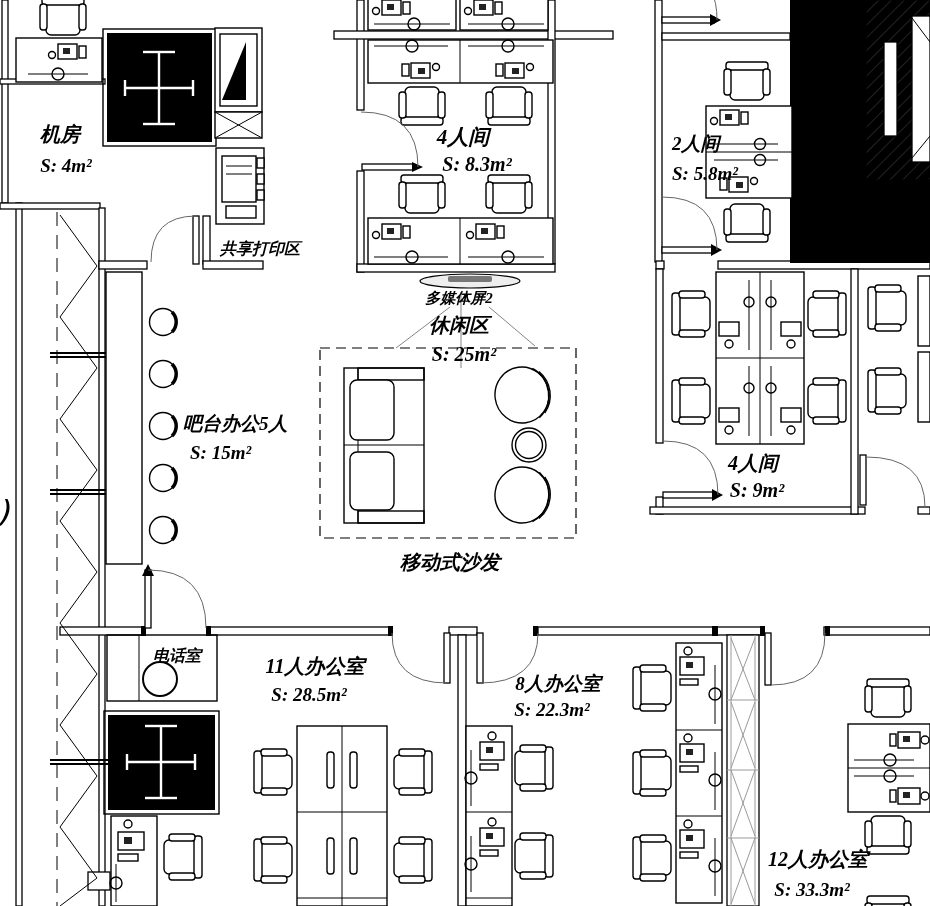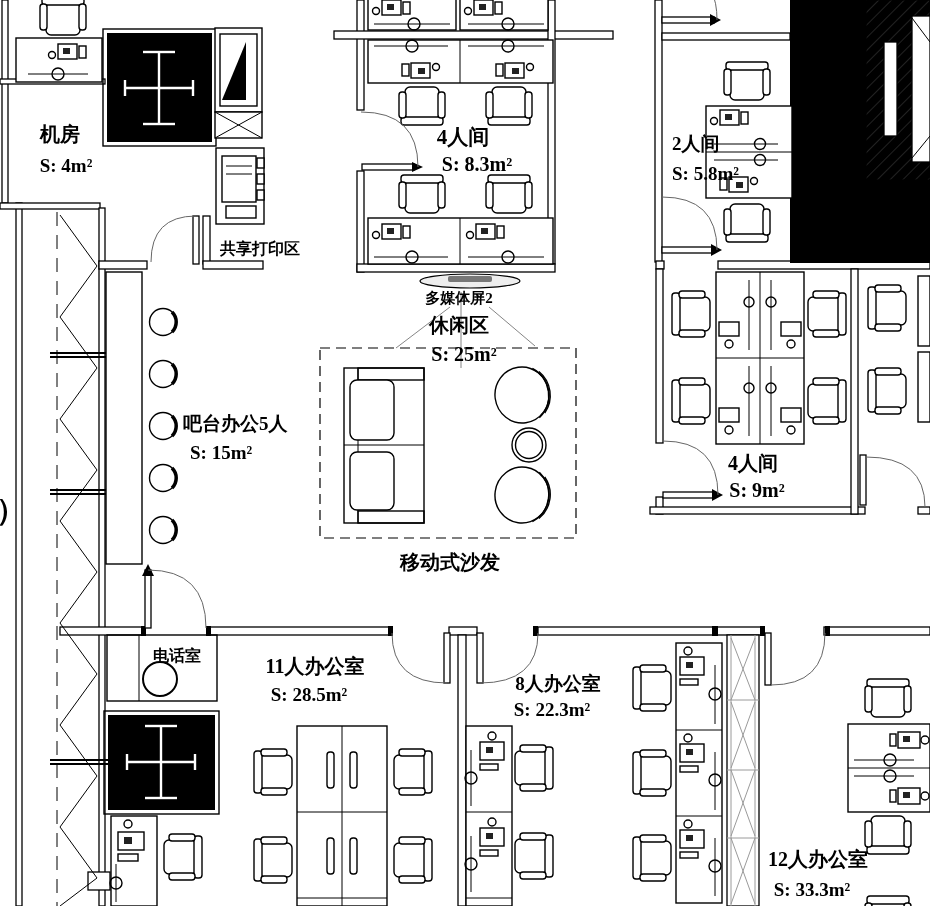--- a/index.html
+++ b/index.html
@@ -1,16 +1,16 @@
 <!DOCTYPE html>
 <html><head>
 <meta charset="utf-8">
 <style>
   html,body{margin:0;padding:0;background:#fff;}
-  #plan{width:930px;height:906px;position:relative;background:#fff;overflow:hidden;}
+  #plan{width:930px;height:906px;position:relative;background:#fff;overflow:hidden;font-style:italic;}
   svg{display:block;}
   .lbl{font-family:"Liberation Serif","DejaVu Serif",serif;font-weight:bold;fill:#000;}
   .w{fill:#fff;stroke:#000;stroke-width:1.3;}           
   .f{fill:#fff;stroke:#000;stroke-width:1.4;}           
   .fn{fill:none;stroke:#000;stroke-width:1.4;}
   .t{fill:none;stroke:#000;stroke-width:1;}
   .dk{fill:#222;stroke:none;}
   .arc{fill:none;stroke:#666;stroke-width:1;}
   .leader{fill:none;stroke:#777;stroke-width:0.9;}
 </style>

